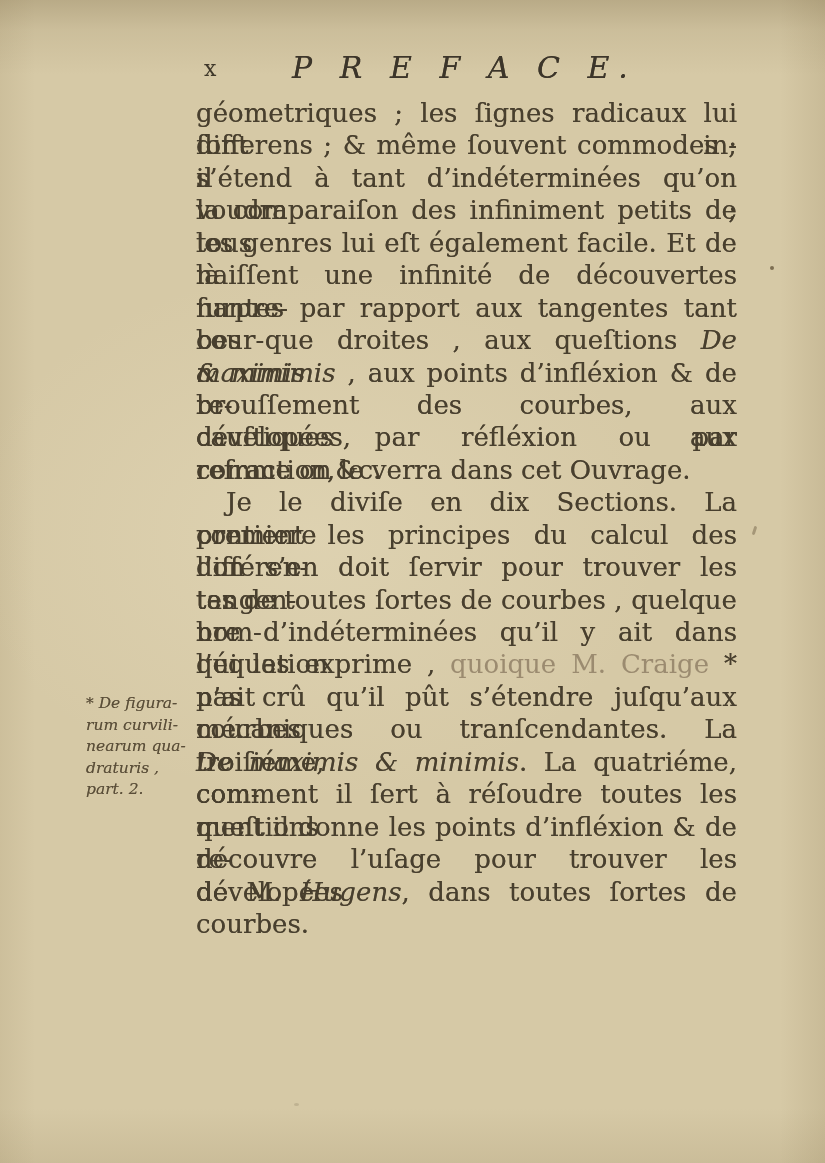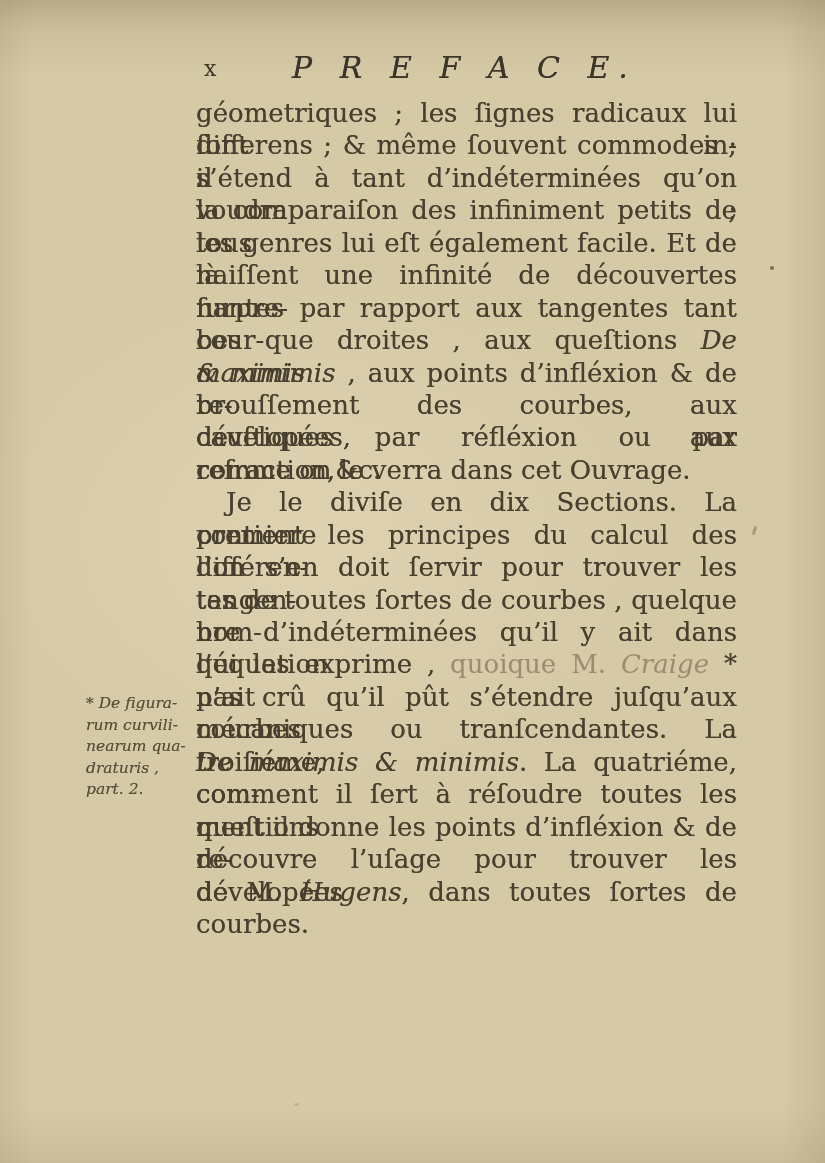--- a/index.html
+++ b/index.html
@@ -48,21 +48,21 @@
   .line{
     height:32.45px;line-height:32.45px;
     white-space:nowrap;
     text-align:justify;
   }
   .line.j{text-align:justify;text-align-last:justify;white-space:normal;}
   .line.end{text-align-last:left;}
   .line.indent{text-indent:30px;}
   .seg-italic{font-style:italic;}
   .seg-faded{color:var(--faded);text-shadow:none;}
-  .seg-faded-italic{color:var(--faded);font-style:italic;text-shadow:none;}
+  .seg-faded-italic{color:var(--faded);text-shadow:none;}
   .margin-note{
     position:absolute;left:86px;top:677px;width:106px;
     font-style:italic;
     font-size:15.5px;line-height:21.5px;
     color:var(--margin-ink);
     text-shadow:0 0 0.4px rgba(80,66,42,0.6);
     margin-top:16px;
   }
   .speck{position:absolute;background:#7d6e52;border-radius:50%;}
   .speck-1{left:770px;top:266px;width:4px;height:4px;}

